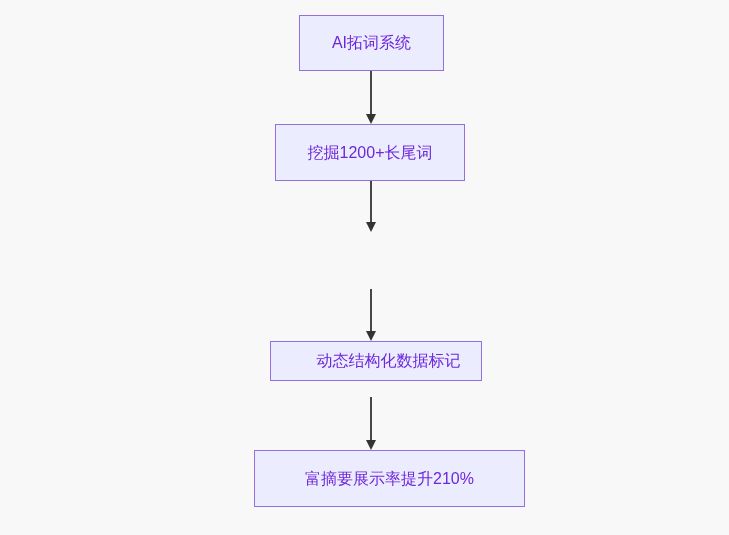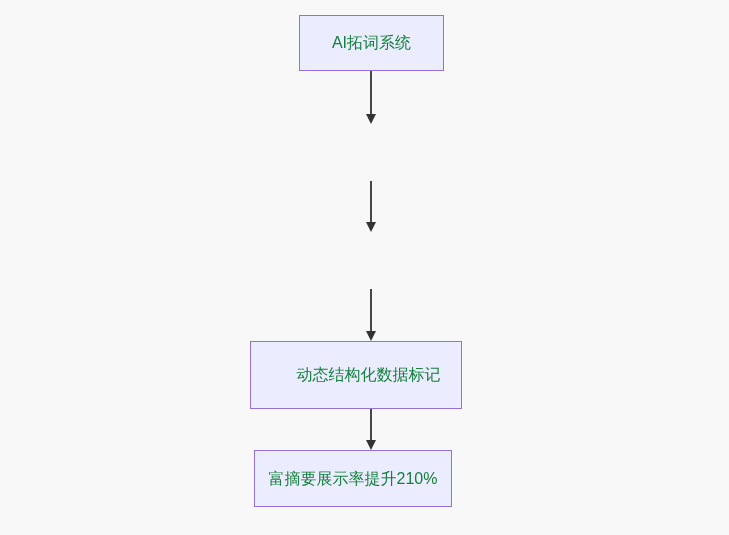--- a/index.html
+++ b/index.html
@@ -21,34 +21,34 @@
     top: 0;
     width: 729px;
     height: 535px;
     pointer-events: none;
   }
   .flow-node {
     position: absolute;
     box-sizing: border-box;
     background: #ECECFF;
     border: 1px solid #9370DB;
-    color: #15803d;
+    color: #6d28d9;
     font-size: 16px;
     line-height: 1;
     display: flex;
     align-items: center;
     justify-content: center;
     text-align: center;
     white-space: nowrap;
   }
   .n1 { left: 299px; top: 15px;  width: 145px; height: 56px; }
   .n2 { left: 275px; top: 124px; width: 190px; height: 57px; }
   .n3 { left: 260px; top: 232px; width: 222px; height: 57px; }
-  .n4 { left: 250px; top: 341px; width: 212px; height: 68px; padding-left: 25px; }
-  .n5 { left: 254px; top: 450px; width: 198px; height: 57px; }
+  .n4 { left: 270px; top: 341px; width: 212px; height: 40px; padding-left: 25px; }
+  .n5 { left: 254px; top: 450px; width: 271px; height: 57px; }
 </style>
 </head>
 <body>
 
 <div class="canvas">
 
   <svg class="edges-svg" viewBox="0 0 729 535" xmlns="http://www.w3.org/2000/svg">
     <g>
       <line x1="371" y1="71" x2="371" y2="115" stroke="#333333" stroke-width="1.8"></line>
       <polygon points="371,124 366,114 376,114" fill="#333333"></polygon>
@@ -64,20 +64,23 @@
     <g>
       <line x1="371" y1="397" x2="371" y2="441" stroke="#333333" stroke-width="1.8"></line>
       <polygon points="371,450 366,440 376,440" fill="#333333"></polygon>
     </g>
   </svg>
 
   <div class="flow-node n1">
     <span>AI拓词系统</span>
   </div>
 
+  <div class="flow-node n2">
+    <span>挖掘1200+长尾词</span>
+  </div>
 
 
   <div class="flow-node n4">
     <span>动态结构化数据标记</span>
   </div>
 
   <div class="flow-node n5">
     <span>富摘要展示率提升210%</span>
   </div>
 

